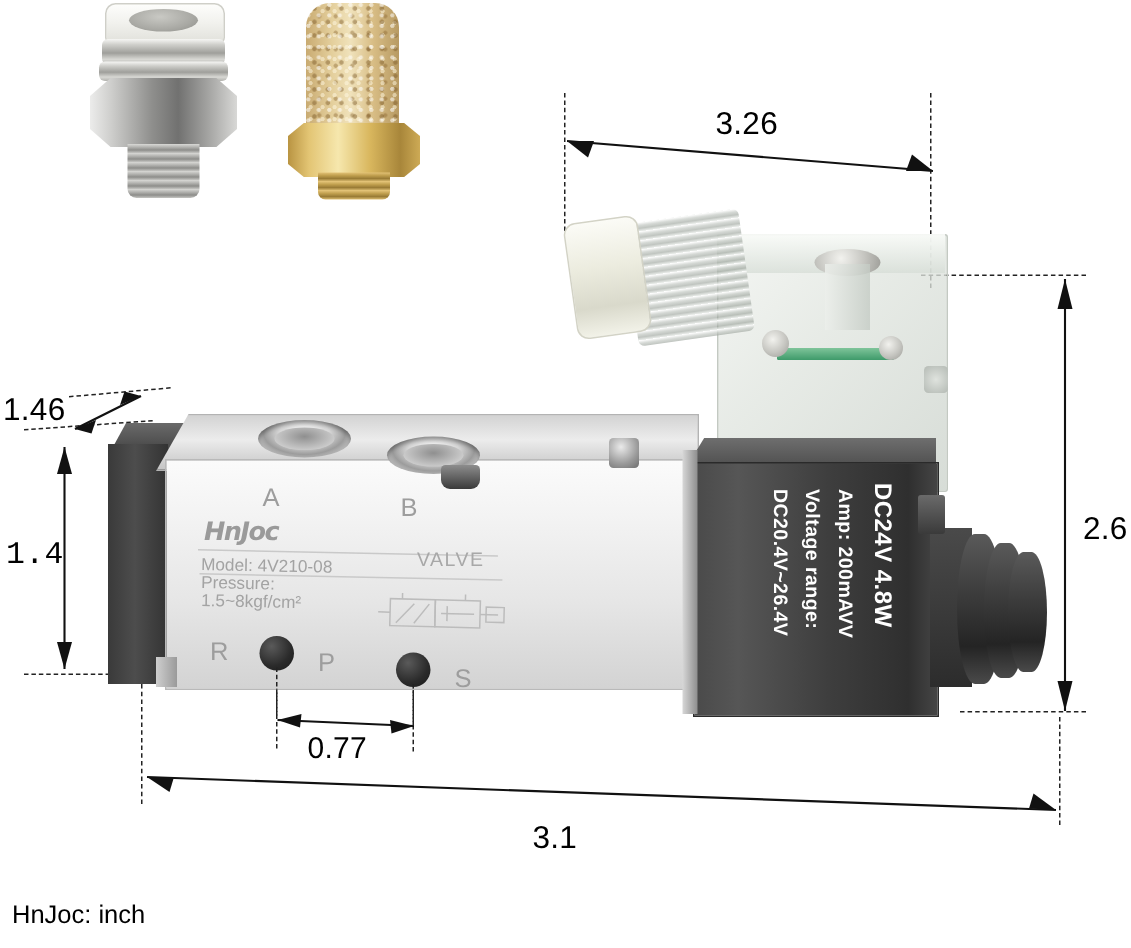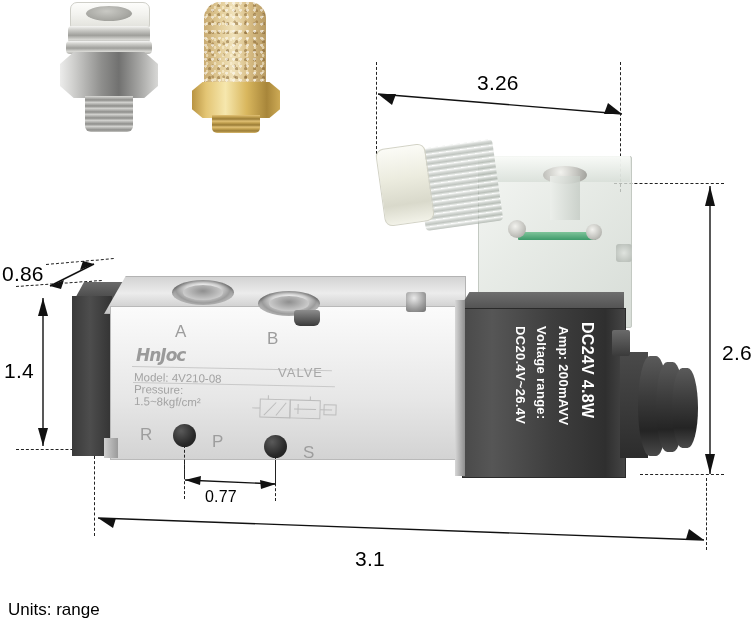--- a/index.html
+++ b/index.html
@@ -1,20 +1,20 @@
 <!DOCTYPE html>
 <html><head>
 <meta charset="utf-8">
 <style>
   html,body{margin:0;padding:0;background:#ffffff;}
   body{width:754px;height:632px;position:relative;overflow:hidden;
        font-family:"Liberation Sans",sans-serif;color:#111;}
   .abs{position:absolute;}
   .dimtext{font-size:21px;color:#000;letter-spacing:.2px;line-height:1;}
-  .dimtext.sm{font-size:16px;}
+  .dimtext.sm{font-size:20px;}
   .unitnote{font-size:17px;color:#000;}
 
   
   .dash-h{border-top:1.6px dashed #222;height:0;}
   .dash-v{border-left:1.6px dashed #222;width:0;}
 
   
   .ptc-cap{
     background:linear-gradient(180deg,#fdfdfb 0%,#f2f2ee 45%,#e0e0da 100%);
     border-radius:7px 7px 5px 5px;border:1px solid #cfcfc8;}
@@ -139,29 +139,29 @@
 </svg>
 <div class="abs dimtext" style="left:722px;top:342px;">2.6</div>
 
 <div class="abs dash-h" style="left:46px;top:264px;width:68px;transform:rotate(-5deg);transform-origin:left center;"></div>
 <div class="abs dash-h" style="left:16px;top:286px;width:86px;transform:rotate(-4deg);transform-origin:left center;"></div>
 <svg class="abs" style="left:44px;top:258px;width:58px;height:34px;">
   <line x1="6" y1="28" x2="50" y2="6" stroke="#111" stroke-width="1.4"></line>
   <polygon points="6,28 20,22 17,31" fill="#111"></polygon>
   <polygon points="50,6 36,12 39,3" fill="#111"></polygon>
 </svg>
-<div class="abs dimtext" style="left:2px;top:263px;">0.86</div>
+<div class="abs dimtext" style="left:2px;top:263px;">1.46</div>
 
 <div class="abs dash-h" style="left:16px;top:449px;width:92px;"></div>
 <svg class="abs" style="left:32px;top:292px;width:22px;height:160px;">
   <line x1="11" y1="6" x2="11" y2="154" stroke="#111" stroke-width="1.4"></line>
   <polygon points="11,6 6,24 16,24" fill="#111"></polygon>
   <polygon points="11,154 6,136 16,136" fill="#111"></polygon>
 </svg>
-<div class="abs dimtext" style="left:4px;top:360px;">1.4</div>
+<div class="abs dimtext" style="left:4px;top:360px;font-family:Liberation Mono, monospace;">1.4</div>
 
 <div class="abs dash-v" style="left:184px;top:437px;height:62px;"></div>
 <div class="abs dash-v" style="left:275px;top:449px;height:52px;"></div>
 <svg class="abs" style="left:178px;top:474px;width:104px;height:16px;">
   <line x1="7" y1="6" x2="98" y2="10" stroke="#111" stroke-width="1.4"></line>
   <polygon points="7,6 23,2 22,11" fill="#111"></polygon>
   <polygon points="98,10 82,6 83,15" fill="#111"></polygon>
 </svg>
 <div class="abs dimtext sm" style="left:205px;top:489px;">0.77</div>
 
@@ -262,13 +262,13 @@
 <div class="abs coil-text small" style="left:528px;top:326px;">DC20.4V~26.4V</div>
 
 <div class="abs" style="left:620px;top:352px;width:28px;height:106px;
             background:linear-gradient(180deg,#4a4a4a,#2c2c2c);"></div>
 <div class="abs cap-rib" style="left:638px;top:356px;width:30px;height:100px;"></div>
 <div class="abs cap-rib" style="left:656px;top:362px;width:28px;height:90px;"></div>
 <div class="abs cap-rib" style="left:672px;top:368px;width:26px;height:80px;"></div>
 <div class="abs" style="left:612px;top:330px;width=18px;width:18px;height:26px;
             background:linear-gradient(180deg,#6a6a6a,#3a3a3a);border-radius:2px;"></div>
 
-<div class="abs unitnote" style="left:8px;top:600px;">Units: range</div>
+<div class="abs unitnote" style="left:8px;top:600px;">HnJoc: inch</div>
 
 </body></html>

